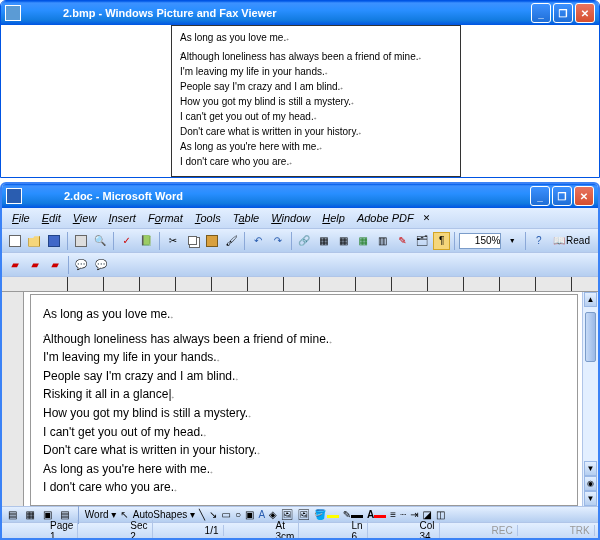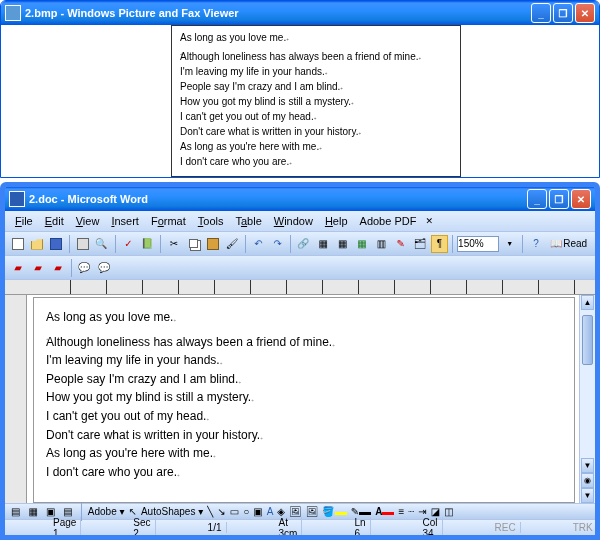--- a/index.html
+++ b/index.html
@@ -2,43 +2,43 @@
 <html><head>
 <meta charset="utf-8">
 <style>
 * { margin: 0; padding: 0; box-sizing: border-box; font-family: Tahoma, Arial, sans-serif; }
 body { background: #fff; width: 600px; height: 540px; overflow: hidden; position: relative; }
 
 
 .viewer-window { position: absolute; top: 0; left: 0; right: 0; height: 178px; border: 1px solid #0054e3; border-top-left-radius: 6px; border-top-right-radius: 6px; overflow: hidden; }
 .titlebar { height: 24px; background: linear-gradient(to bottom, #0058e6 0%, #3d91ff 8%, #288eff 40%, #127be0 80%, #0054e3 100%); display: flex; align-items: center; padding: 0 4px; color: #fff; font-size: 11px; font-weight: bold; }
 .titlebar-icon { width: 16px; height: 16px; background: #5b9bd5; border: 1px solid #fff; margin-right: 4px; display: inline-block; }
-.titlebar-text { flex: 1; }
+.titlebar-text { flex: 1; margin-left: 38px; }
 .win-controls { display: flex; gap: 2px; }
 .win-btn { width: 20px; height: 20px; border: 1px solid #fff; border-radius: 3px; display: flex; align-items: center; justify-content: center; font-size: 10px; color: #fff; font-weight: bold; cursor: pointer; }
 .win-min { background: linear-gradient(to bottom, #3d91ff, #1f6ed6); }
 .win-max { background: linear-gradient(to bottom, #3d91ff, #1f6ed6); }
 .win-close { background: linear-gradient(to bottom, #e77460, #d64f2f); }
 
 .viewer-content { background: #fff; height: calc(100% - 24px); position: relative; }
 .image-frame { position: absolute; left: 170px; top: 0; width: 290px; height: 152px; border: 1px solid #333; background: #fff; padding: 4px 8px; font-size: 10px; line-height: 1.5; font-family: Arial; color: #000; overflow: hidden; }
 .image-frame div::after { content: "₊"; font-size: 8px; vertical-align: middle; color: #666; }
 
 
-.word-window { position: absolute; top: 182px; left: 0; right: 0; bottom: 0; border: 5px solid #3b82f6; border-top-left-radius: 6px; border-top-right-radius: 6px; overflow: hidden; background: #fff; }
+.word-window { position: absolute; top: 182px; left: 0; right: 0; bottom: 0; border: 2px solid #3b82f6; border-top-left-radius: 6px; border-top-right-radius: 6px; overflow: hidden; background: #fff; }
 
 .menubar { height: 20px; background: linear-gradient(to bottom, #e3efff, #c7dbf7); display: flex; align-items: center; padding: 0 4px; font-size: 11px; color: #000; }
-.menu-item { padding: 0 6px; cursor: pointer; }
+.menu-item { padding: 0 6px; cursor: pointer; font-style: italic; }
 .menu-item u { text-decoration: underline; }
 .help-search { margin-left: auto; width: 130px; height: 16px; font-size: 10px; border: 1px solid #7b9cc9; padding: 0 4px; color: #999; background: #fff; }
 
 .toolbar { height: 24px; background: linear-gradient(to bottom, #e3efff, #b5cef0); display: flex; align-items: center; padding: 0 4px; gap: 2px; border-top: 1px solid #b0c5e8; }
 .tb-btn { width: 18px; height: 18px; border: 0; display: flex; align-items: center; justify-content: center; font-size: 10px; cursor: pointer; background: transparent; }
 .tb-sep { width: 1px; height: 18px; background: #8ba8d8; margin: 0 2px; }
-.zoom-box { width: 42px; height: 16px; font-size: 10px; border: 1px solid #7b9cc9; text-align: left; background: #fff; }
+.zoom-box { width: 42px; height: 16px; font-size: 10px; border: 1px solid #7b9cc9; text-align: right; background: #fff; }
 
 .ruler-h { height: 16px; background: #e8e8e8; border-top: 1px solid #b0c5e8; border-bottom: 1px solid #999; position: relative; font-size: 8px; overflow: hidden; }
 .ruler-h-inner { position: absolute; left: 30px; right: 20px; top: 0; bottom: 0; background: repeating-linear-gradient(to right, #e8e8e8 0, #e8e8e8 35px, #333 35px, #333 36px); }
 .ruler-h-white { position: absolute; left: 38px; width: 350px; top: 2px; bottom: 2px; background: #fff; }
 
 .doc-area { position: relative; background: #fff; height: calc(100% - 24px - 20px - 24px - 24px - 16px - 16px - 16px); overflow: hidden; }
 .ruler-v { position: absolute; left: 0; top: 0; bottom: 0; width: 22px; background: #e8e8e8; border-right: 1px solid #999; }
 .page { position: absolute; left: 28px; top: 2px; right: 20px; bottom: 0; background: #fff; border: 1px solid #999; padding: 10px 12px; font-size: 12px; font-family: Arial; line-height: 1.55; color: #000; }
 .page div::after { content: "₊"; font-size: 8px; color: #888; }
 .scroll-v { position: absolute; right: 0; top: 0; bottom: 0; width: 16px; background: #e3efff; border-left: 1px solid #b0c5e8; }
@@ -184,20 +184,21 @@
   </div>
 
   <div class="doc-area">
     <div class="ruler-v"></div>
     <div class="page">
       <div>As long as you love me.</div>
       <div style="height:6px"></div>
       <div>Although loneliness has always been a friend of mine.</div>
       <div>I'm leaving my life in your hands.</div>
       <div>People say I'm crazy and I am blind.</div>
+      <div><span>Risking it all in a glance</span>|</div>
       <div>How you got my blind is still a mystery.</div>
       <div>I can't get you out of my head.</div>
       <div>Don't care what is written in your history.</div>
       <div>As long as you're here with me.</div>
       <div>I don't care who you are.</div>
     </div>
     <div class="scroll-v">
       <div class="scroll-arrow" style="top:0">▲</div>
       <div class="scroll-thumb"></div>
       <div class="scroll-arrow" style="bottom:30px">▼</div>
@@ -205,21 +206,21 @@
       <div class="scroll-arrow" style="bottom:0">▼</div>
     </div>
   </div>
 
   <div class="draw-bar">
     <span style="padding:0 2px">▤</span>
     <span style="padding:0 2px">▦</span>
     <span style="padding:0 2px">▣</span>
     <span style="padding:0 2px">▤</span>
     <div class="tb-sep"></div>
-    <span><span>Adobe</span> ▾</span>
+    <span><span>Word</span> ▾</span>
     <span>↖</span>
     <span><span>AutoShapes</span> ▾</span>
     <span>╲</span>
     <span>↘</span>
     <span>▭</span>
     <span>○</span>
     <span>▣</span>
     <span style="color:#2a5db0">A</span>
     <span>◈</span>
     <span>🖼</span>

